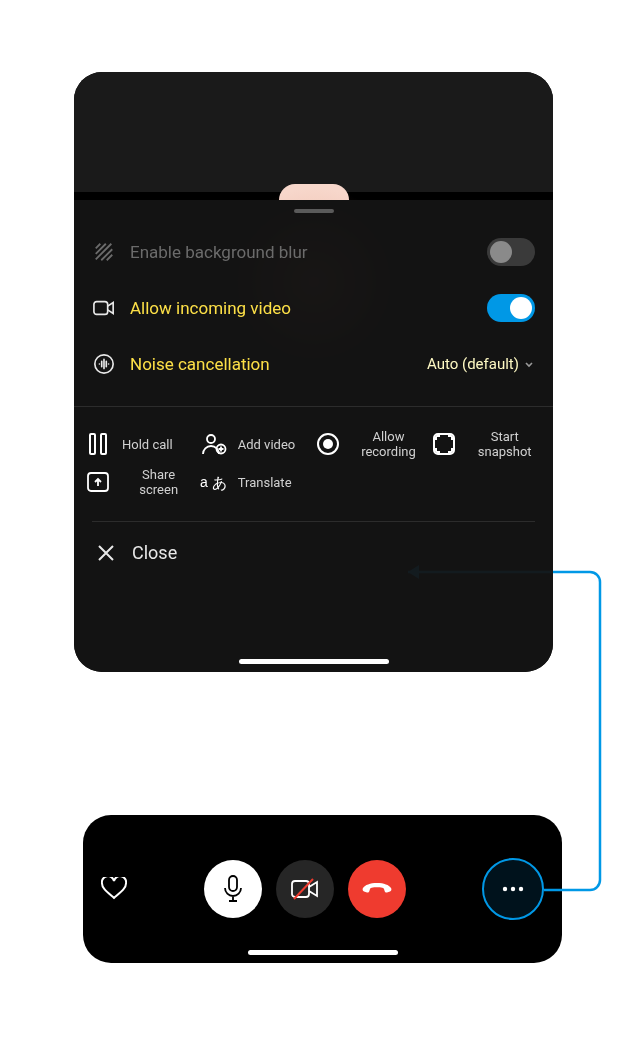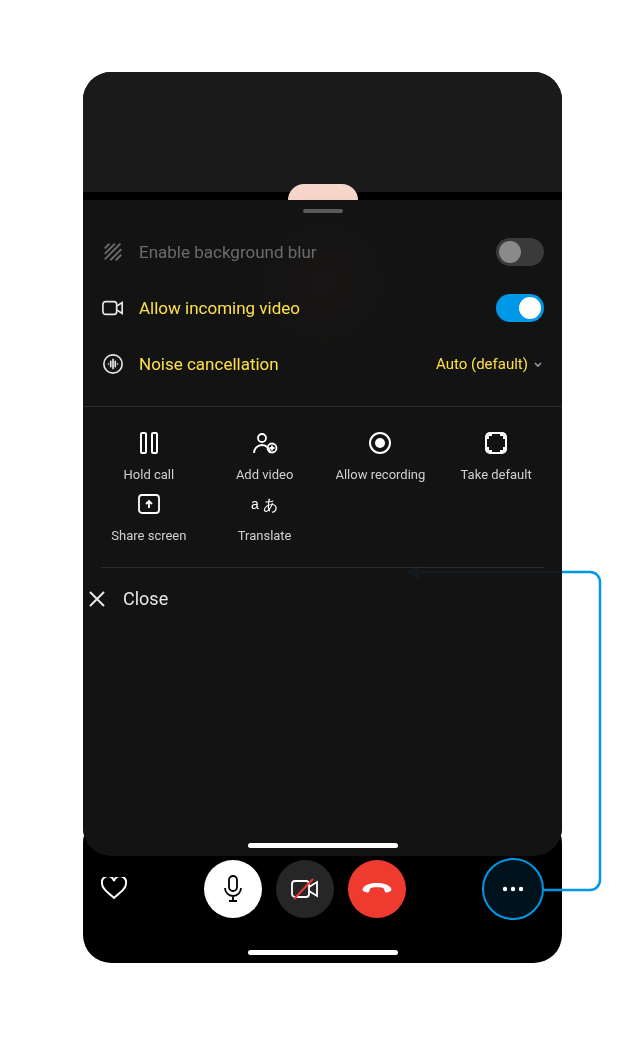--- a/index.html
+++ b/index.html
@@ -5,24 +5,24 @@
     * { box-sizing: border-box; margin: 0; padding: 0; }
     body {
       font-family: -apple-system, BlinkMacSystemFont, "Segoe UI", Roboto, sans-serif;
       background: #fff;
       width: 641px;
       height: 1054px;
       position: relative;
     }
     .panel {
       position: absolute;
-      left: 83px;
+      left: 74px;
       top: 72px;
       width: 479px;
-      height: 784px;
+      height: 600px;
       background: #000;
       border-radius: 28px;
       overflow: hidden;
     }
     .panel-header-spacer {
       height: 120px;
       background: #1a1a1a;
       position: relative;
     }
     .glow {
@@ -82,39 +82,39 @@
     }
     .toggle .knob {
       position: absolute; width: 22px; height: 22px; border-radius: 50%;
       top: 3px; background: #fff;
     }
     .toggle.off { background: #3a3a3a; }
     .toggle.off .knob { left: 3px; background: #8a8a8a; }
     .toggle.on { background: #0098e6; }
     .toggle.on .knob { right: 3px; }
     .dropdown-value {
-      color: #fde047; font-size: 15px; display:flex; align-items:center; gap:4px;
+      color: #fef9c3; font-size: 15px; display:flex; align-items:center; gap:4px;
     }
     .divider { height: 1px; background: #2c2c2c; margin: 14px 0 0 0; }
     .grid {
       display: grid;
       grid-template-columns: repeat(4, 1fr);
       gap: 8px 4px;
       padding: 22px 10px 18px 10px;
     }
     .grid-item {
-      display: flex; flex-direction: column; align-items: center; gap: 10px;
+      display: flex; flex-direction: row; align-items: center; gap: 10px;
       cursor: pointer;
     }
     .grid-item .gicon { width: 28px; height: 28px; display:flex;align-items:center;justify-content:center; }
     .grid-item .glabel { color: #d0d0d0; font-size: 13px; text-align:center; }
     .divider2 { height: 1px; background: #2c2c2c; margin: 6px 18px 0 18px; }
     .close-row {
       display: flex; align-items: center; gap: 16px;
-      padding: 20px 4px; cursor: pointer;
+      padding: 20px 22px; cursor: pointer;
     }
     .close-row .clabel { color: #e8e8e8; font-size: 18px; }
     .home-ind {
       position: absolute; bottom: 8px; left: 50%; transform: translateX(-50%);
       width: 150px; height: 5px; border-radius: 3px; background: #fff;
     }
 
     .callbar {
       position: absolute;
       left: 83px; top: 815px;
@@ -236,21 +236,21 @@
         <span class="glabel">Allow recording</span>
       </div>
       <div class="grid-item">
         <span class="gicon">
           <svg width="24" height="24" viewBox="0 0 24 24" fill="none" stroke="#fff" stroke-width="2">
             <rect x="2" y="2" width="20" height="20" rx="4"></rect>
             <path d="M7 5 v-0 M5 7 h0 M17 5 v0 M19 7 h0 M7 19 v0 M5 17 h0 M17 19 v0 M19 17 h0"></path>
             <path d="M8 4 h-3 a1 1 0 0 0 -1 1 v3 M16 4 h3 a1 1 0 0 1 1 1 v3 M8 20 h-3 a1 1 0 0 1 -1 -1 v-3 M16 20 h3 a1 1 0 0 0 1 -1 v-3" stroke-width="2"></path>
           </svg>
         </span>
-        <span class="glabel">Take default</span>
+        <span class="glabel">Start snapshot</span>
       </div>
       <div class="grid-item">
         <span class="gicon">
           <svg width="24" height="24" viewBox="0 0 24 24" fill="none" stroke="#fff" stroke-width="1.8">
             <rect x="2" y="3" width="20" height="18" rx="3"></rect>
             <path d="M12 16 V9 M9 12 l3 -3 l3 3"></path>
           </svg>
         </span>
         <span class="glabel">Share screen</span>
       </div>

